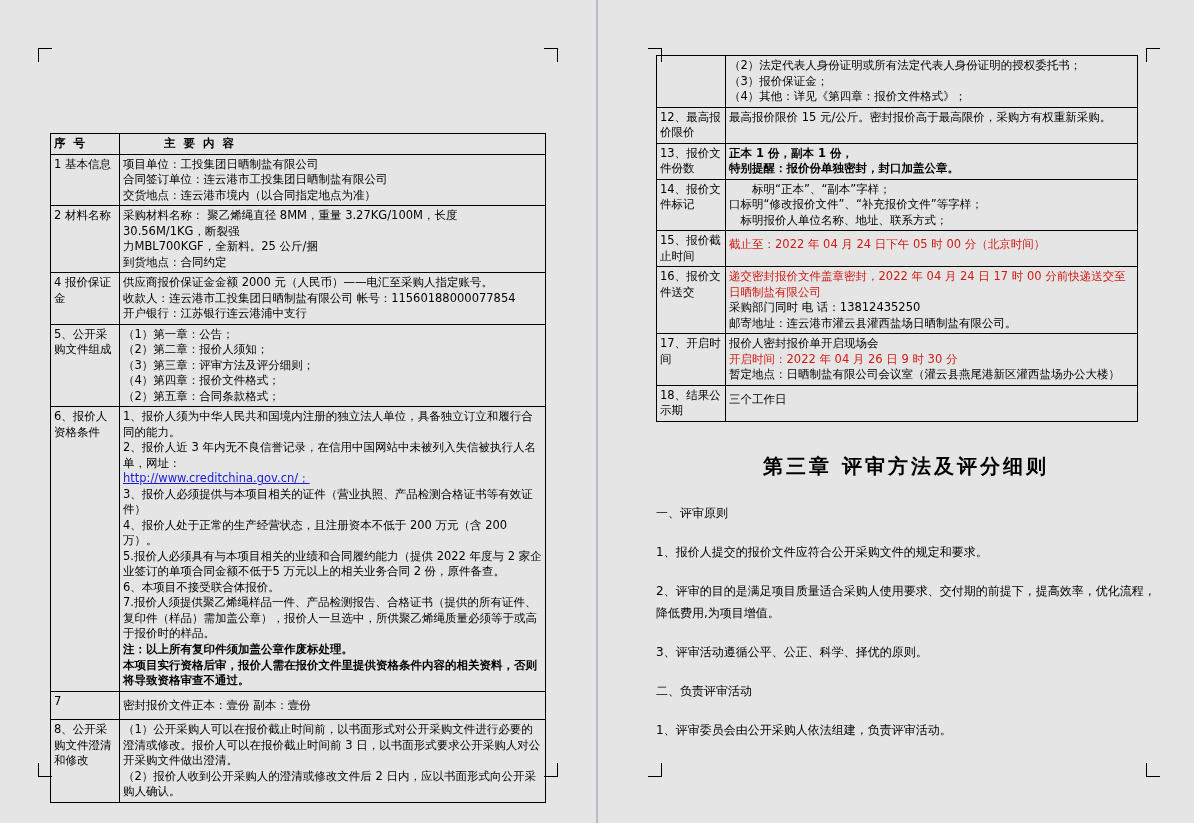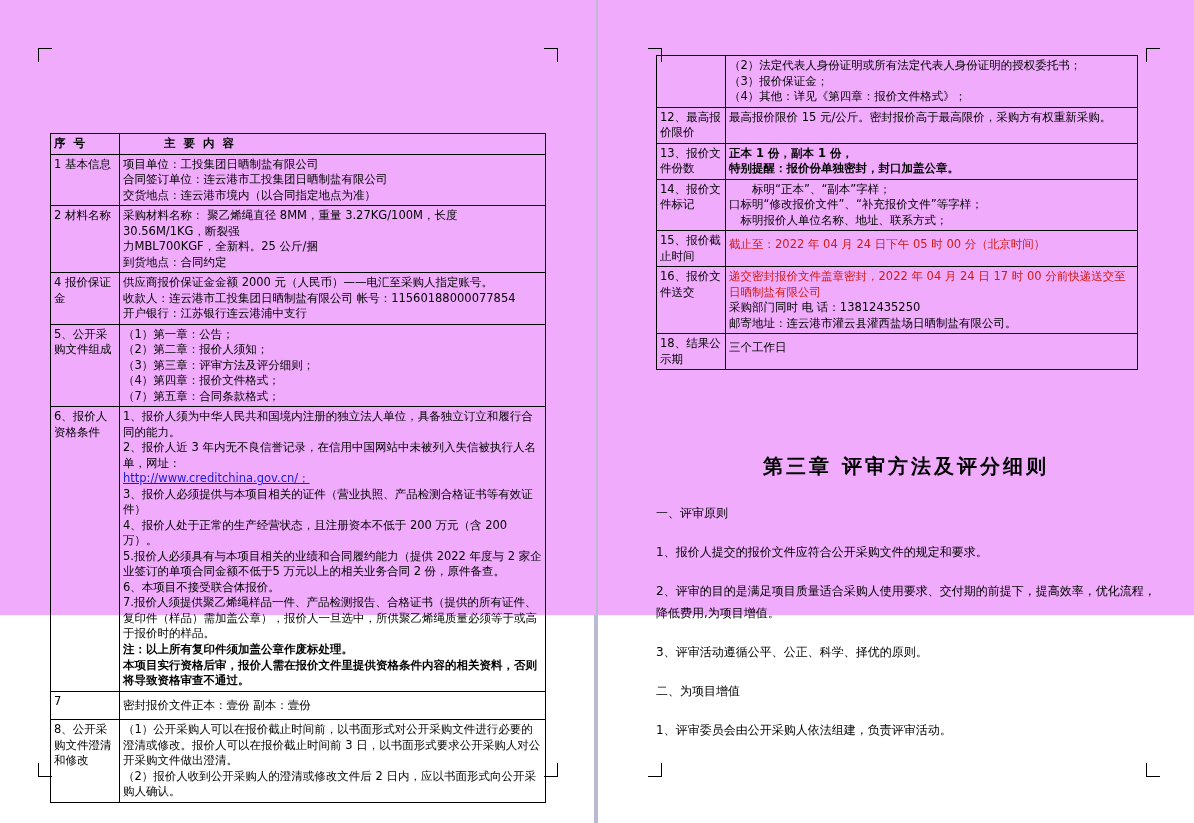--- a/index.html
+++ b/index.html
@@ -1,21 +1,21 @@
 <!DOCTYPE html>
 <html><head>
 <meta charset="utf-8">
 <style>
   html,body{margin:0;padding:0;}
   body{
     width:1194px;height:823px;background:#ffffff;
     font-family:"DejaVu Sans","Liberation Sans",sans-serif;
     font-size:12px;color:#000;overflow:hidden;position:relative;
   }
-  .page{position:absolute;top:0;background:#f0abfc;height:615px;box-sizing:border-box;}
+  .page{position:absolute;top:0;background:#e5e5e5;height:823px;box-sizing:border-box;}
   #page-left{left:0;width:596px;}
   #page-right{left:598px;width:596px;}
   .gutter{position:absolute;left:594px;top:0;width:4px;height:823px;background:#b9bcd0;}
   
   .cm{position:absolute;background:#000;}
   .cm-h{height:1px;width:14px;}
   .cm-v{width:1px;height:14px;}
 
   table.doc{border-collapse:collapse;table-layout:fixed;}
   table.doc td{border:1px solid #000;vertical-align:top;padding:2px 3px;line-height:1.35;font-size:11.5px;}
@@ -88,21 +88,21 @@
       </td>
     </tr>
 
     <tr>
       <td class="c-l">5、公开采购文件组成</td>
       <td>
         <div>（1）第一章：公告；</div>
         <div>（2）第二章：报价人须知；</div>
         <div>（3）第三章：评审方法及评分细则；</div>
         <div>（4）第四章：报价文件格式；</div>
-        <div>（7）第五章：合同条款格式；</div>
+        <div>（2）第五章：合同条款格式；</div>
       </td>
     </tr>
 
     <tr>
       <td class="c-l">6、报价人资格条件</td>
       <td>
         <div>1、报价人须为中华人民共和国境内注册的独立法人单位，具备独立订立和履行合同的能力。</div>
         <div>2、报价人近 3 年内无不良信誉记录，在信用中国网站中未被列入失信被执行人名单，网址：</div>
         <div class="blue-u">http://www.creditchina.gov.cn/；</div>
         <div>3、报价人必须提供与本项目相关的证件（营业执照、产品检测合格证书等有效证件）</div>
@@ -188,32 +188,40 @@
 
     <tr>
       <td class="c-l">16、报价文件送交</td>
       <td>
         <div class="red">递交密封报价文件盖章密封，2022 年 04 月 24 日 17 时 00 分前快递送交至日晒制盐有限公司</div>
         <div>采购部门同时   电  话：13812435250</div>
         <div>邮寄地址：连云港市灌云县灌西盐场日晒制盐有限公司。</div>
       </td>
     </tr>
 
+    <tr>
+      <td class="c-l">17、开启时间</td>
+      <td>
+        <div>报价人密封报价单开启现场会</div>
+        <div class="red">开启时间：2022 年 04 月 26 日 9 时 30 分</div>
+        <div>暂定地点：日晒制盐有限公司会议室（灌云县燕尾港新区灌西盐场办公大楼）</div>
+      </td>
+    </tr>
 
     <tr>
       <td class="c-l">18、结果公示期</td>
       <td>
         <div style="padding:4px 0">三个工作日</div>
       </td>
     </tr>
   </tbody>
     </table>
 
   <div id="right-body">
     <h2>第三章   评审方法及评分细则</h2>
     <p class="sect">一、评审原则</p>
     <p>1、报价人提交的报价文件应符合公开采购文件的规定和要求。</p>
     <p>2、评审的目的是满足项目质量适合采购人使用要求、交付期的前提下，提高效率，优化流程，降低费用,为项目增值。</p>
     <p>3、评审活动遵循公平、公正、科学、择优的原则。</p>
-    <p class="sect">二、为项目增值</p>
+    <p class="sect">二、负责评审活动</p>
     <p>1、评审委员会由公开采购人依法组建，负责评审活动。</p>
   </div>
 </div>
 
 </body></html>

